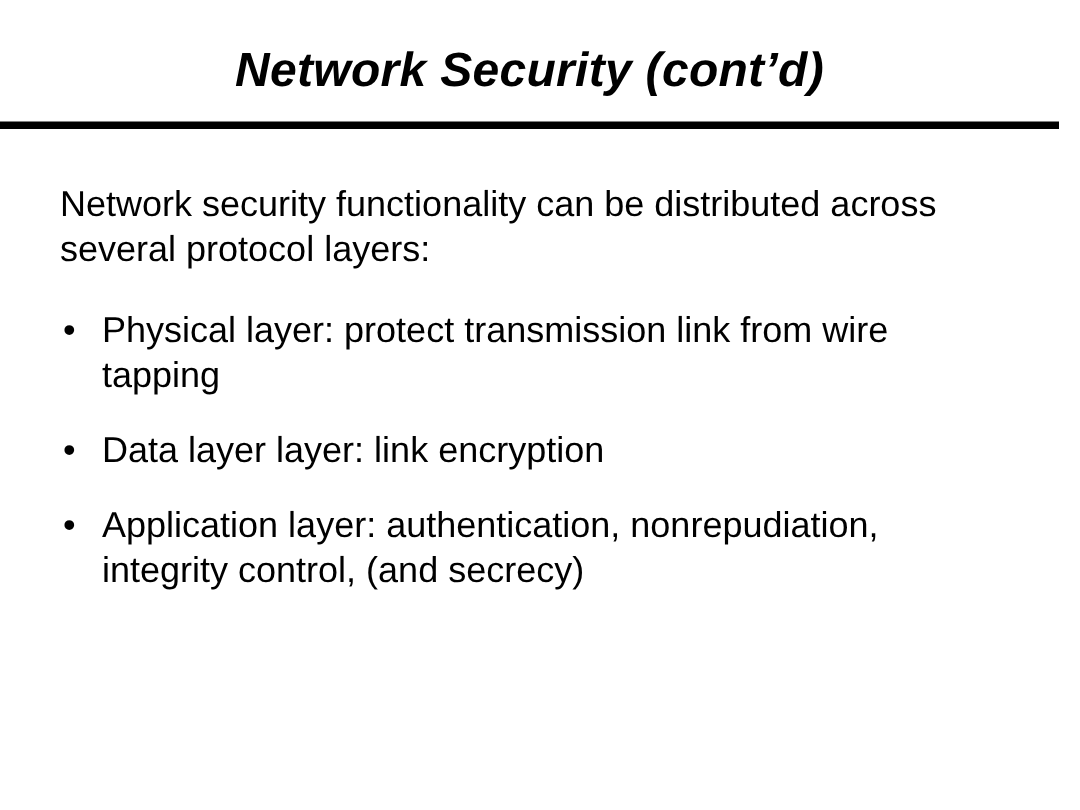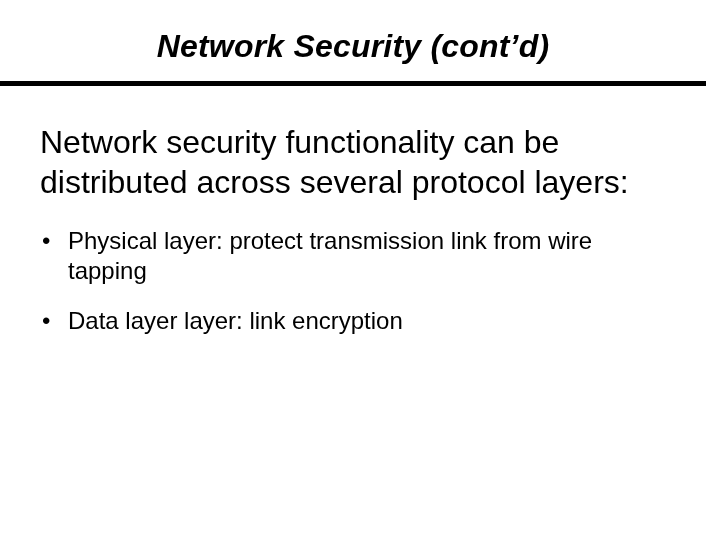--- a/index.html
+++ b/index.html
@@ -27,21 +27,21 @@
     padding-bottom: 16px;
     letter-spacing: 0.2px;
   }
   .rule {
     border: none;
     border-top: 5px solid #000000;
     margin: 0;
     width: 100%;
   }
   .intro {
-    font-size: 32px;
+    font-size: 24px;
     line-height: 1.25;
     padding: 36px 44px 0 40px;
   }
   ul.bullets {
     list-style: none;
     margin: 24px 44px 0 40px;
     padding: 0;
     font-size: 24px;
     line-height: 1.25;
   }
@@ -63,14 +63,15 @@
 </head>
 <body>
 
 <div class="slide">
   <div class="title">Network Security (cont’d)</div>
   <hr class="rule">
   <div class="intro">Network security functionality can be distributed across several protocol layers:</div>
   <ul class="bullets">
     <li>Physical layer: protect transmission link from wire tapping</li>
     <li>Data layer layer: link encryption</li>
+    <li>Application layer: authentication, nonrepudiation, integrity control, (and secrecy)</li>
   </ul>
 </div>
 
 </body></html>

